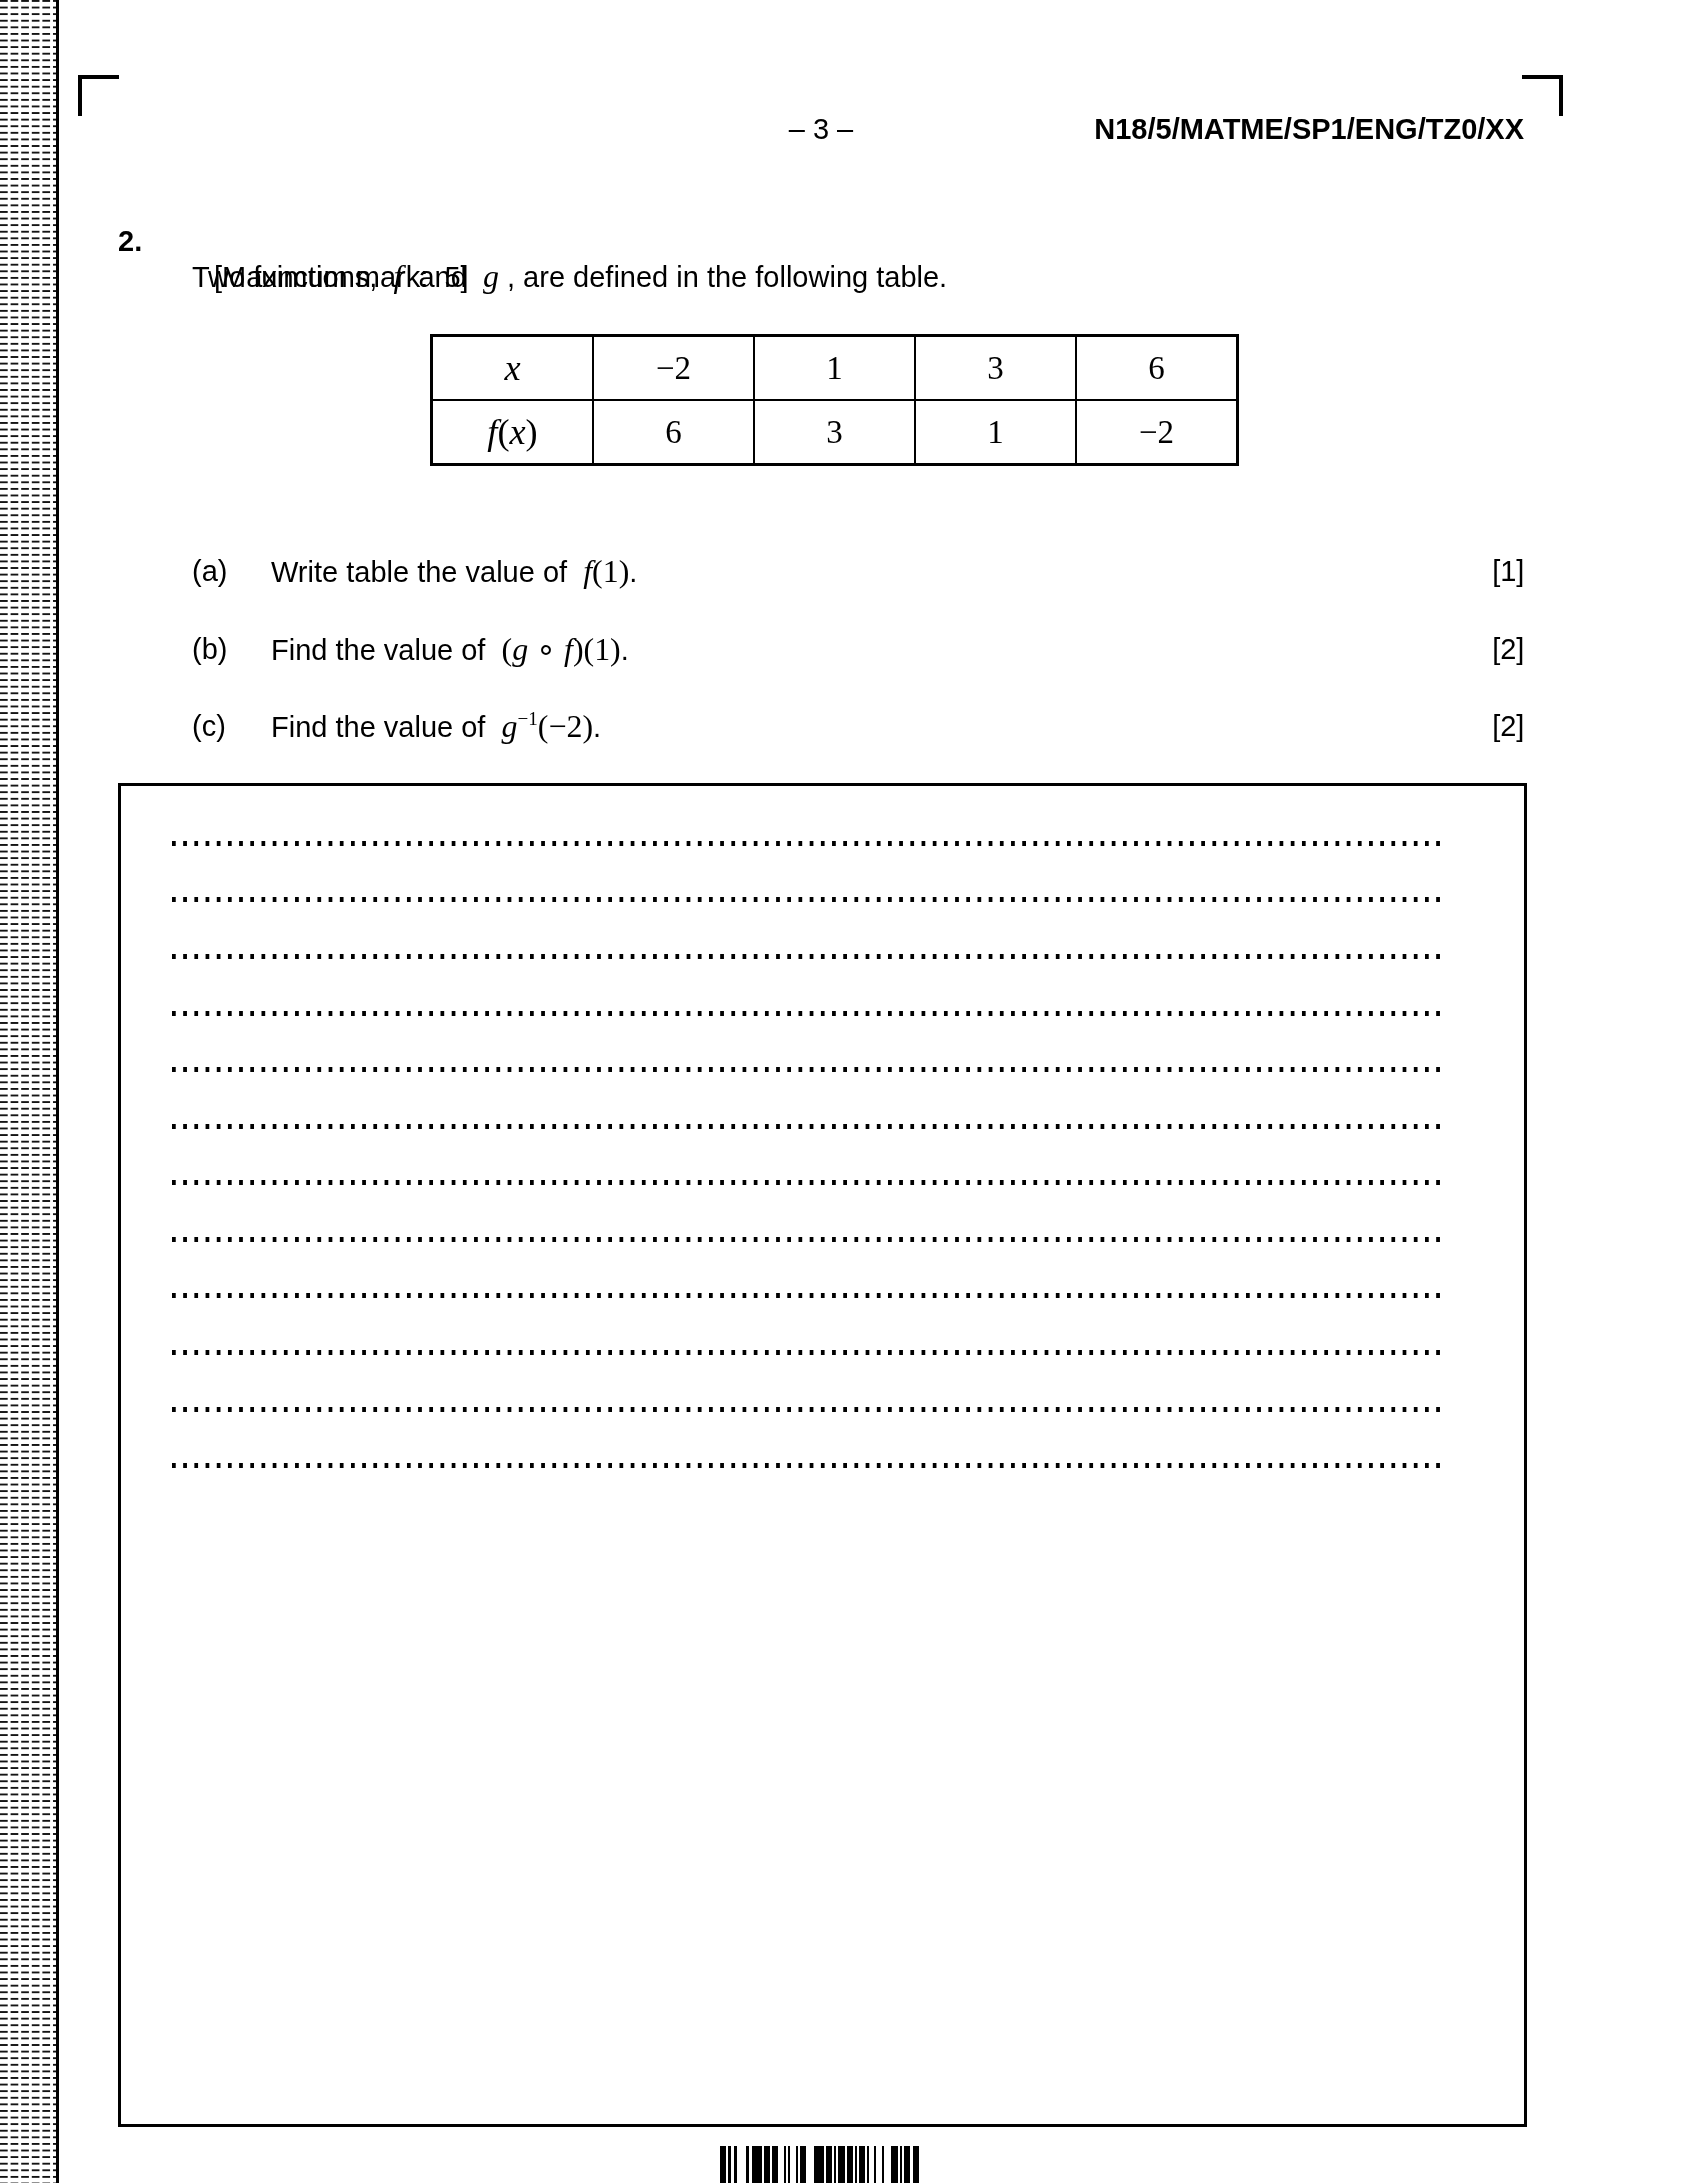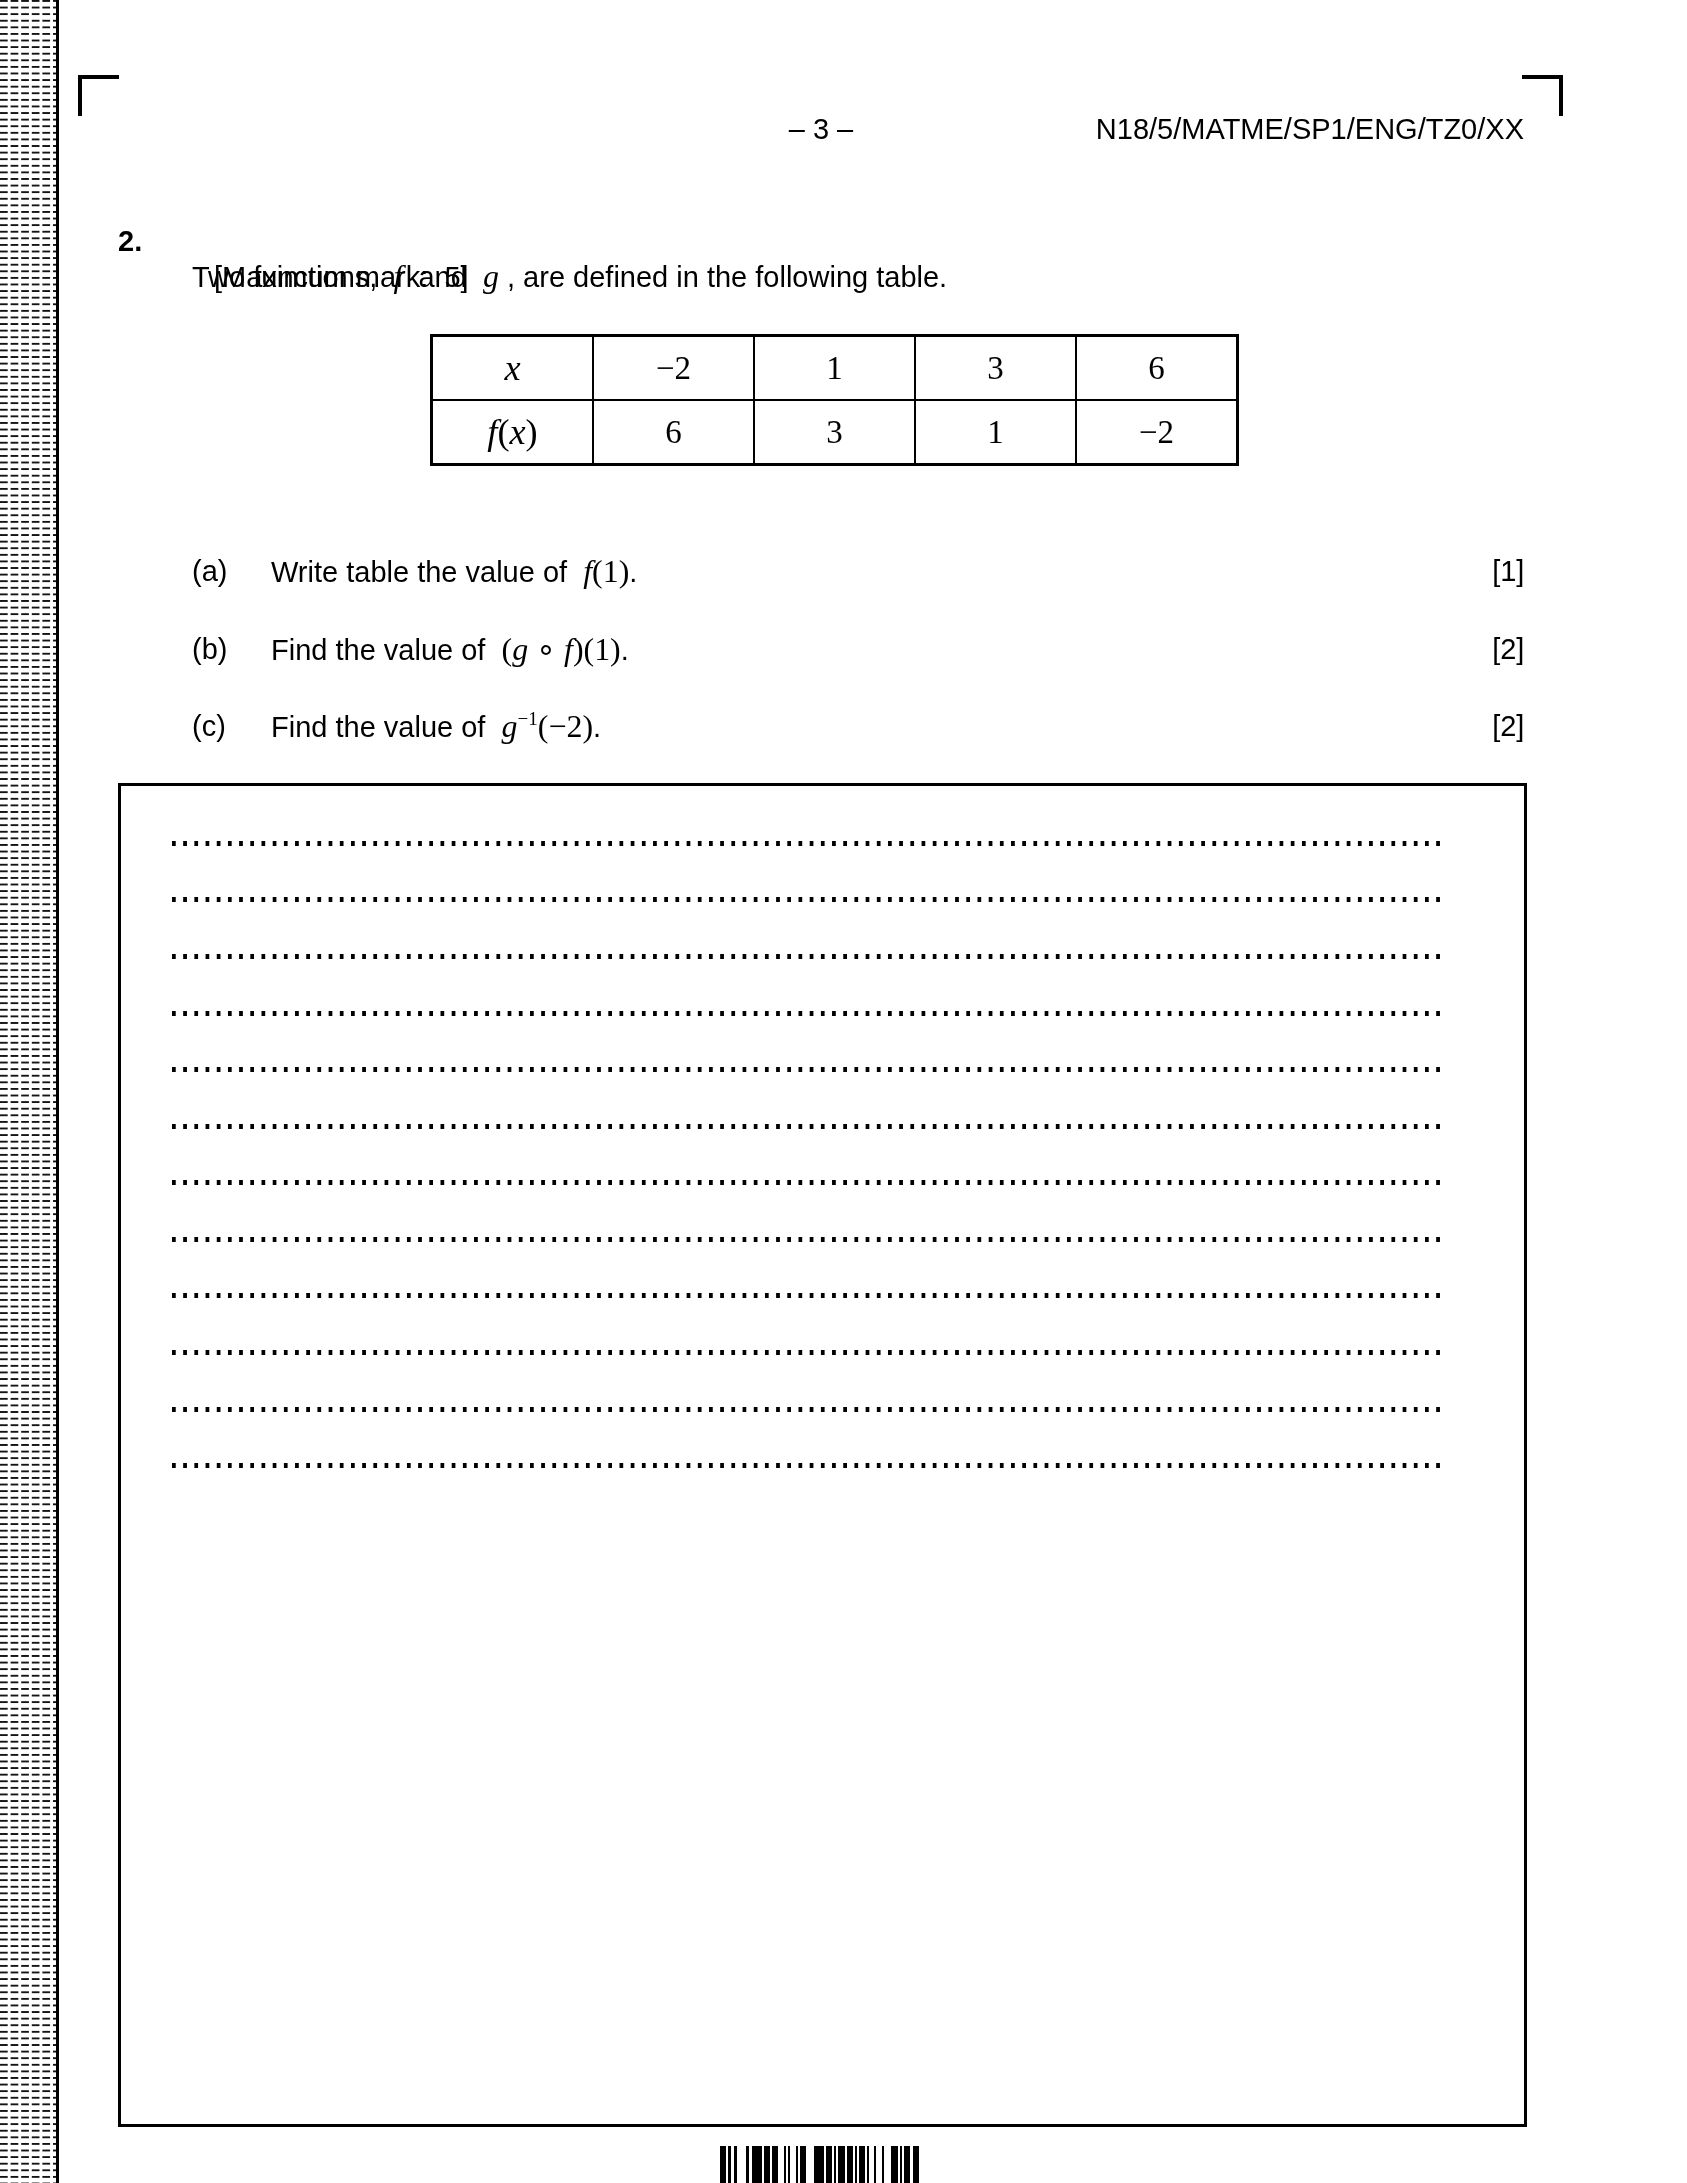--- a/index.html
+++ b/index.html
@@ -26,21 +26,21 @@
   }
 
   
   .crop { position: absolute; width: 37px; height: 37px; }
   .crop.tl { left: 78px; top: 75px; border-top: 4px solid #000; border-left: 4px solid #000; }
   .crop.tr { left: 1522px; top: 75px; border-top: 4px solid #000; border-right: 4px solid #000; }
 
   
   .header { position: absolute; left: 118px; top: 111px; width: 1406px; height: 37px; font-size: 29px; line-height: 37px; }
   .page-num { position: absolute; left: 0; width: 100%; text-align: center; white-space: pre; }
-  .paper-code { position: absolute; right: 0; text-align: right; white-space: pre; }
+  .paper-code { position: absolute; right: 0; text-align: right; white-space: pre; font-weight: bold; }
 
   
   .qline { position: absolute; left: 118px; top: 187px; width: 1406px; font-size: 29px; line-height: 36px; white-space: pre; }
   .qnum { position: absolute; left: 0; font-weight: bold; }
   .qmark { position: absolute; left: 74px; margin-left: 22px; }
 
   .intro { position: absolute; left: 192px; top: 258px; font-size: 29px; line-height: 37px; white-space: pre; }
 
   
   .seg-text { font-family: "Liberation Sans", sans-serif; }

